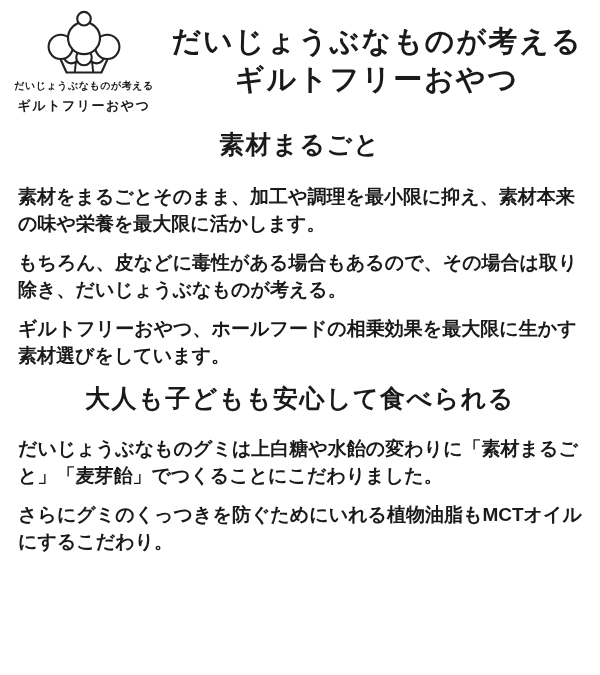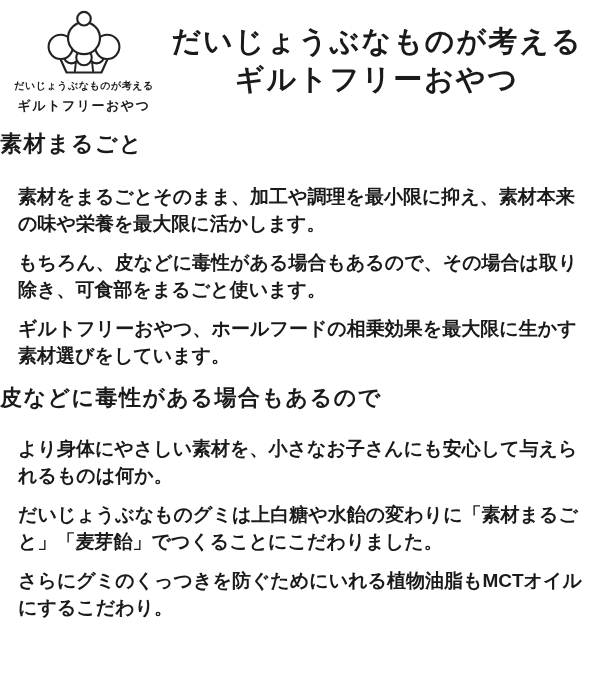--- a/index.html
+++ b/index.html
@@ -26,21 +26,22 @@
     font-size: 29px;
     font-weight: bold;
     line-height: 38px;
     letter-spacing: 2px;
     padding-top: 14px;
     padding-right: 14px;
   }
 
   
   .section-heading {
-    font-size: 22px;
+    text-align: center;
+    font-size: 25px;
     font-weight: bold;
     letter-spacing: 1.5px;
     line-height: 34px;
   }
   .heading-1 { margin-top: 12px; margin-bottom: 22px; }
   .heading-2 { margin-top: 4px;  margin-bottom: 20px; }
 
   
   .para {
     font-size: 19px;
@@ -89,24 +90,23 @@
     <div class="title">
       <div>だいじょうぶなものが考える</div>
       <div>ギルトフリーおやつ</div>
     </div>
 
   </div>
 
   <div class="section">
     <div class="section-heading heading-1">素材まるごと</div>
     <p class="para">素材をまるごとそのまま、加工や調理を最小限に抑え、素材本来の味や栄養を最大限に活かします。</p>
-    <p class="para">もちろん、皮などに毒性がある場合もあるので、その場合は取り除き、可食部をまるごと使います。</p>
+    <p class="para">もちろん、皮などに毒性がある場合もあるので、その場合は取り除き、だいじょうぶなものが考える。</p>
     <p class="para">ギルトフリーおやつ、ホールフードの相乗効果を最大限に生かす素材選びをしています。</p>
   </div>
 
   <div class="section">
-    <div class="section-heading heading-2">皮などに毒性がある場合もあるので</div>
-    <p class="para">より身体にやさしい素材を、小さなお子さんにも安心して与えられるものは何か。</p>
+    <div class="section-heading heading-2">大人も子どもも安心して食べられる</div>
     <p class="para">だいじょうぶなものグミは上白糖や水飴の変わりに「素材まるごと」「麦芽飴」でつくることにこだわりました。</p>
     <p class="para">さらにグミのくっつきを防ぐためにいれる植物油脂もMCTオイルにするこだわり。</p>
   </div>
 
 </div>
 
 </body></html>

